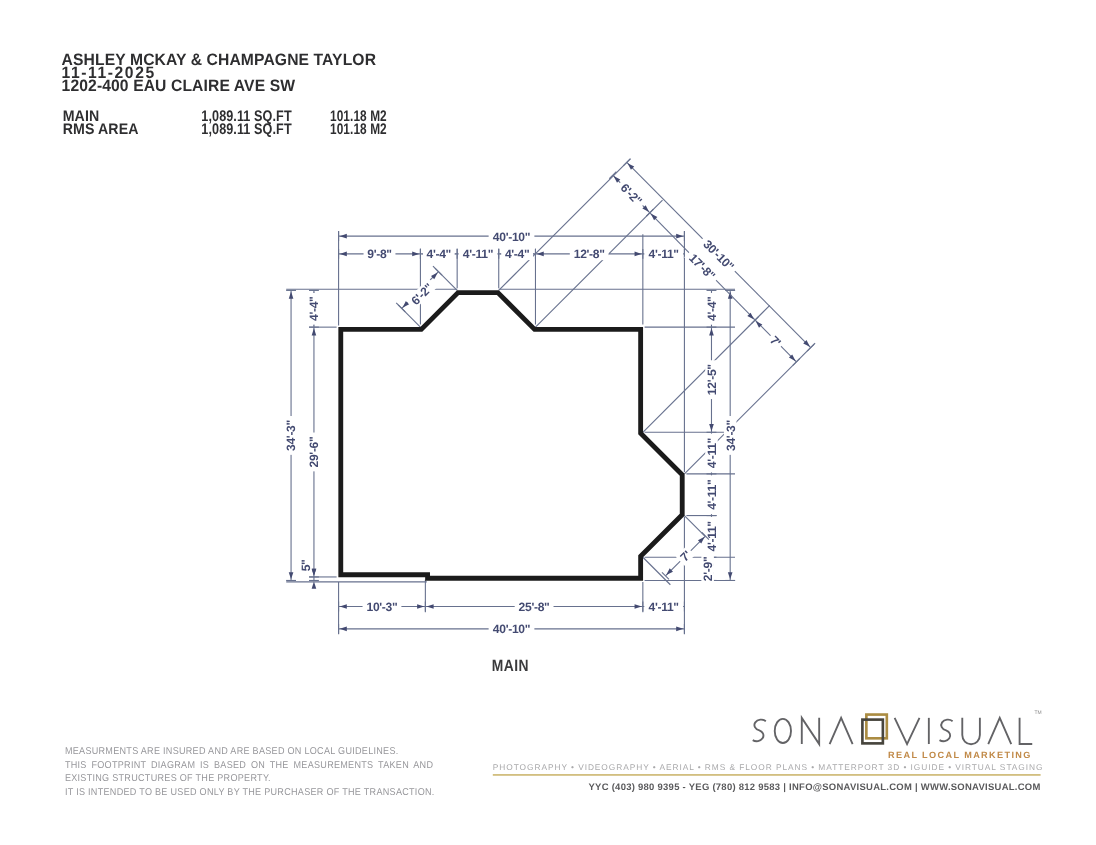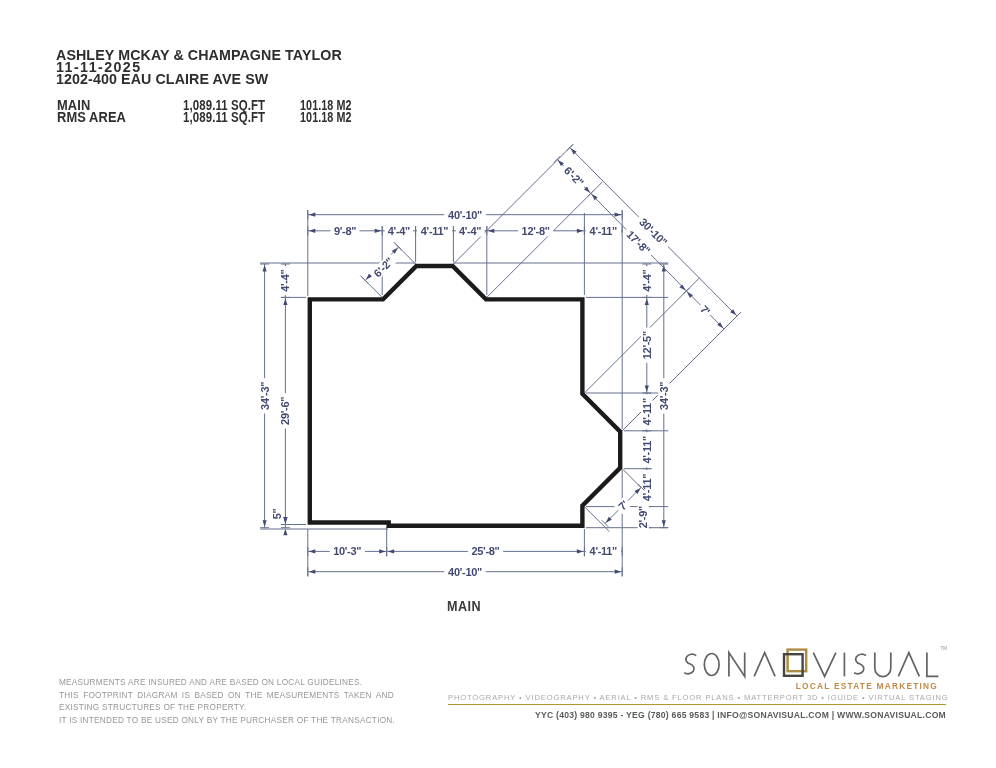--- a/index.html
+++ b/index.html
@@ -348,19 +348,19 @@
 </svg>
 
 <div class="main-lab">MAIN</div>
 
 <div class="disc">
 <p>MEASURMENTS ARE INSURED AND ARE BASED ON LOCAL GUIDELINES.</p>
 <p>THIS FOOTPRINT DIAGRAM IS BASED ON THE MEASUREMENTS TAKEN AND EXISTING STRUCTURES OF THE PROPERTY.</p>
 <p style="white-space:nowrap">IT IS INTENDED TO BE USED ONLY BY THE PURCHASER OF THE TRANSACTION.</p>
 </div>
 
-<div class="rem">LOCAL ESTATE MARKETING</div>
+<div class="rem">REAL LOCAL MARKETING</div>
 
 <div class="svcs">PHOTOGRAPHY • VIDEOGRAPHY • AERIAL • RMS &amp; FLOOR PLANS • MATTERPORT 3D • IGUIDE • VIRTUAL STAGING</div>
 
 <div class="grule"></div>
 
-<div class="contact">YYC (403) 980 9395 - YEG (780) 665 9583 | INFO@SONAVISUAL.COM | WWW.SONAVISUAL.COM</div>
+<div class="contact">YYC (403) 980 9395 - YEG (780) 812 9583 | INFO@SONAVISUAL.COM | WWW.SONAVISUAL.COM</div>
 
 </body></html>

